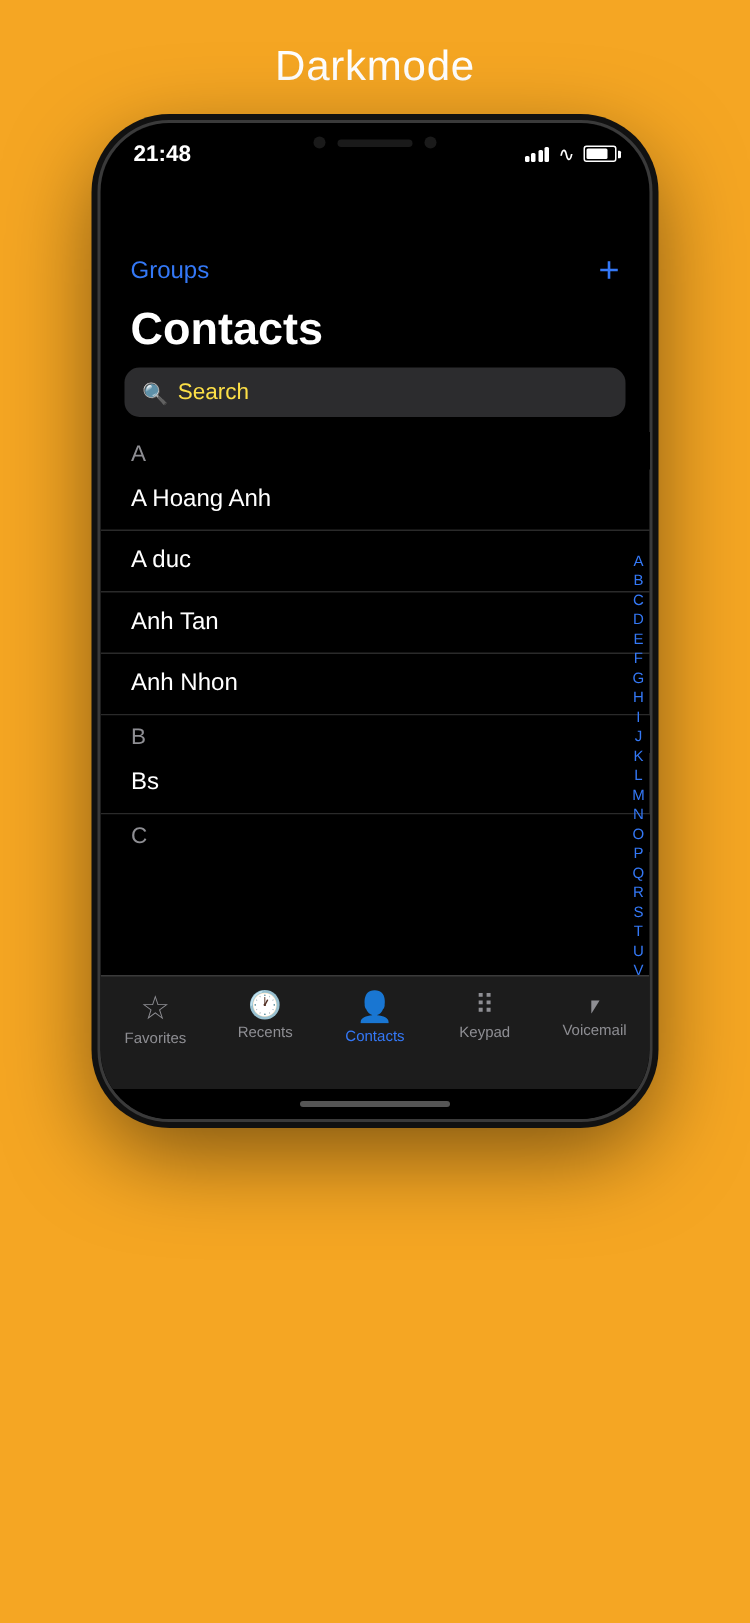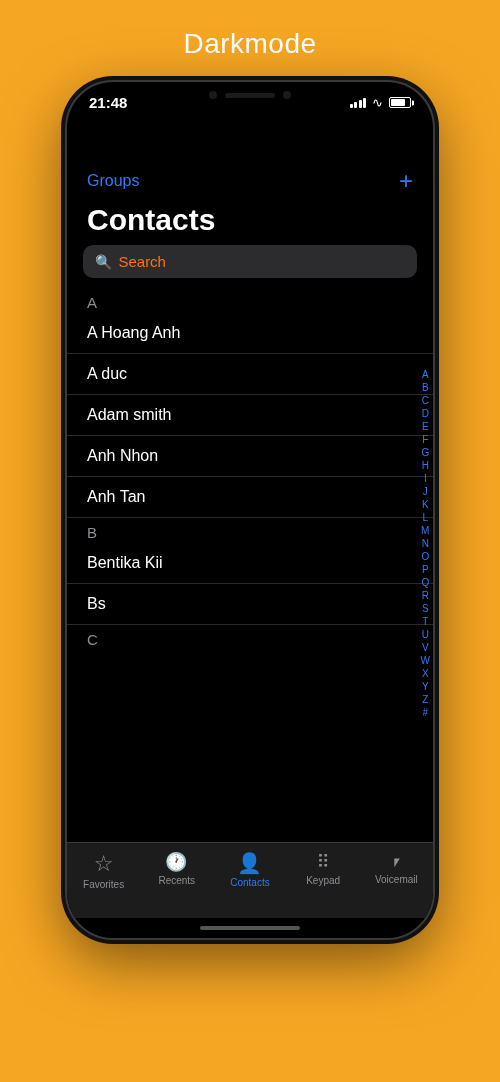--- a/index.html
+++ b/index.html
@@ -18,21 +18,21 @@
       color: white;
       font-size: 28px;
       font-weight: 300;
       margin-top: 28px;
       margin-bottom: 20px;
       letter-spacing: 0.5px;
     }
     .phone-wrapper {
       position: relative;
       width: 370px;
-      height: 860px;
+      height: 668px;
     }
     .phone-frame {
       position: absolute;
       inset: 0;
       background: #1a1a1a;
       border-radius: 48px;
       border: 2px solid #3a3a3a;
       box-shadow: 0 0 0 4px #111, 0 20px 60px rgba(0,0,0,0.5);
       overflow: hidden;
     }
@@ -149,21 +149,21 @@
       align-items: center;
       padding: 8px 12px;
       flex-shrink: 0;
     }
     .search-icon-svg {
       color: #8e8e93;
       margin-right: 6px;
       font-size: 14px;
     }
     .search-input-text {
-      color: #f97316;
+      color: #fde047;
       font-size: 15px;
     }
     
     .contacts-scroll {
       flex: 1;
       overflow-y: auto;
       overflow-x: hidden;
       position: relative;
     }
     .contacts-scroll::-webkit-scrollbar { display: none; }
@@ -396,33 +396,27 @@
 
 
         <div class="section-header">A</div>
         <div class="contact-row">
           <span class="contact-name">A Hoang Anh</span>
         </div>
         <div class="contact-row">
           <span class="contact-name">A duc</span>
         </div>
         <div class="contact-row">
-          <span class="contact-name">Adam smith</span>
+          <span class="contact-name">Anh Tan</span>
         </div>
         <div class="contact-row">
           <span class="contact-name">Anh Nhon</span>
         </div>
-        <div class="contact-row">
-          <span class="contact-name">Anh Tan</span>
-        </div>
 
         <div class="section-header">B</div>
-        <div class="contact-row">
-          <span class="contact-name">Bentika Kii</span>
-        </div>
         <div class="contact-row">
           <span class="contact-name">Bs</span>
         </div>
 
         <div class="section-header">C</div>
 
         <div class="alpha-index">
           <span class="alpha-letter">A</span>
           <span class="alpha-letter">B</span>
           <span class="alpha-letter">C</span>

